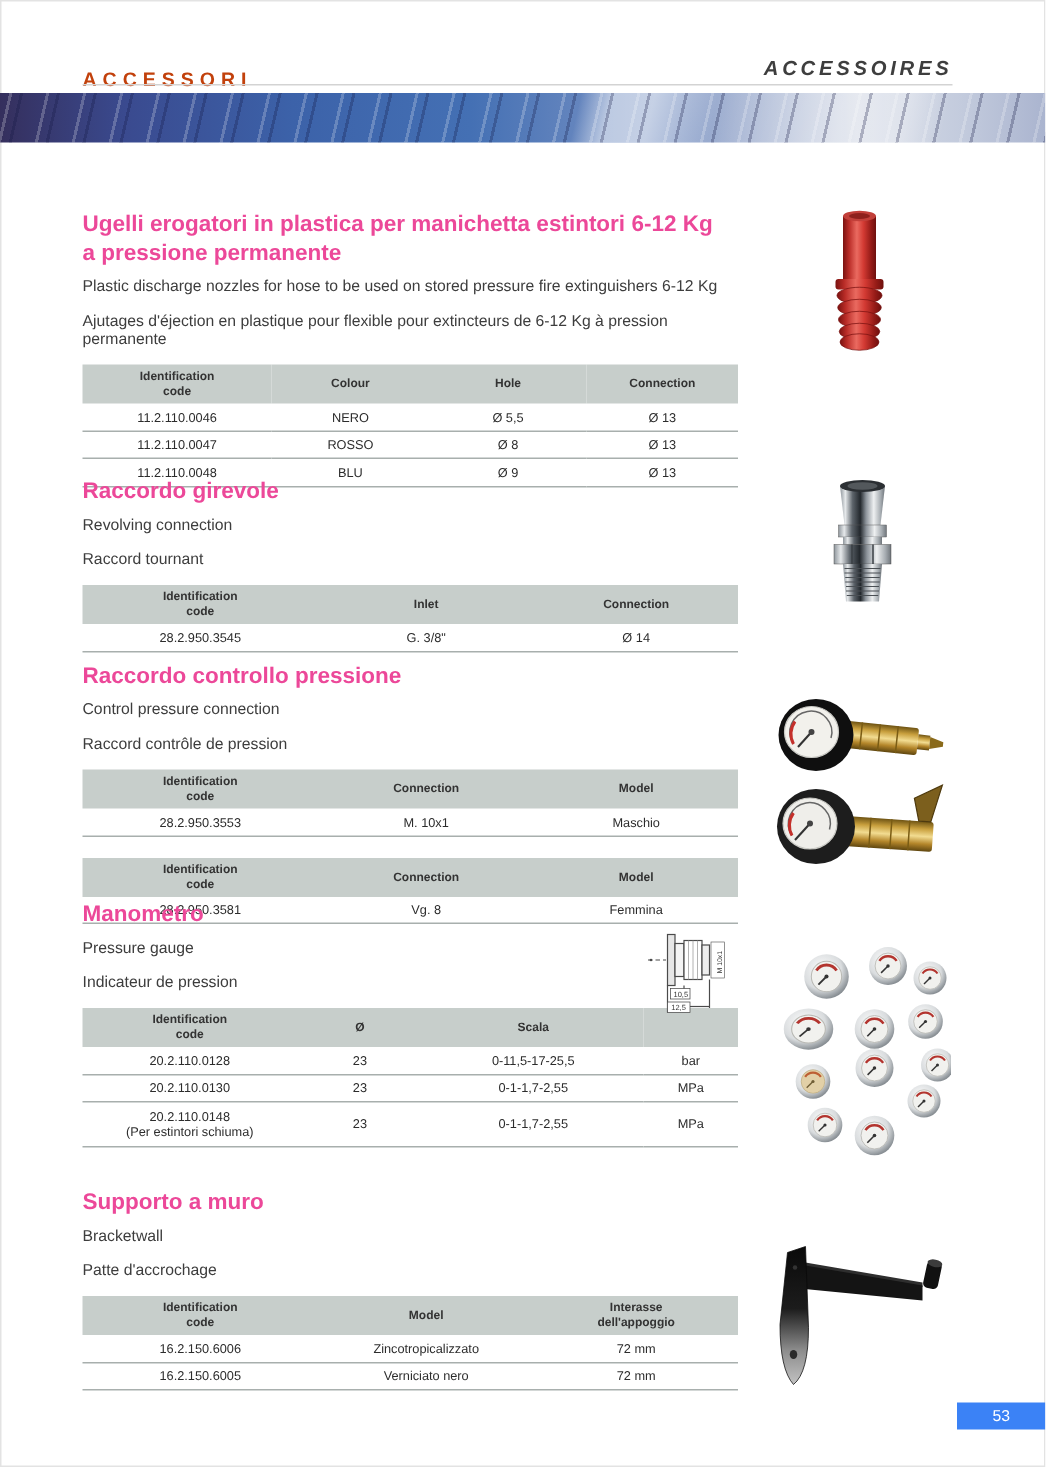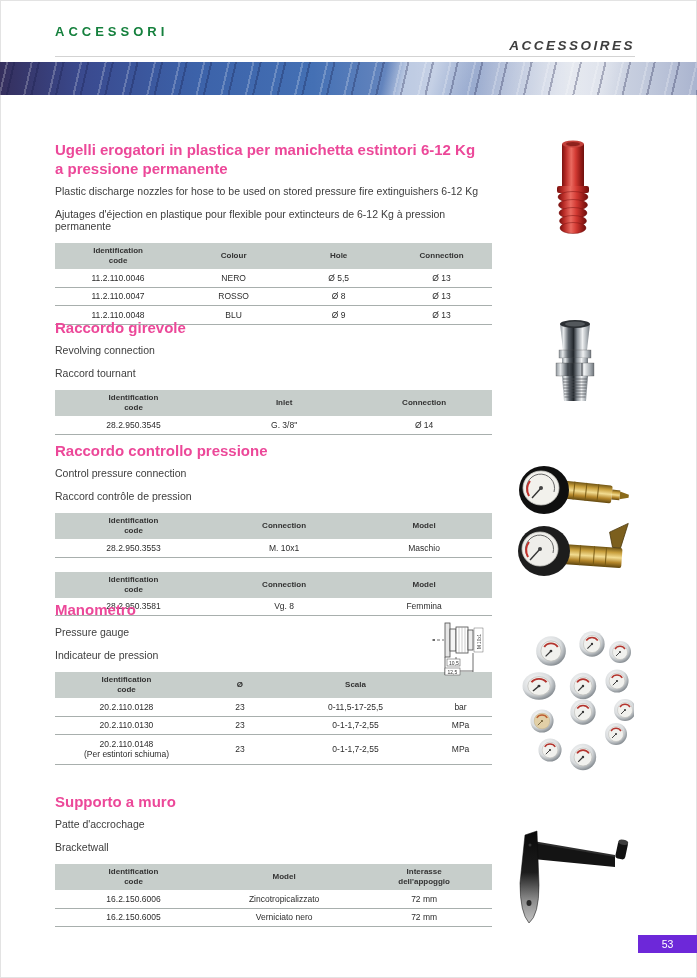--- a/index.html
+++ b/index.html
@@ -1,20 +1,20 @@
 <!DOCTYPE html>
 <html><head>
 <meta charset="utf-8">
 <style>
   html,body{margin:0;padding:0;background:#fff;}
   .page{position:relative;width:697px;height:978px;background:#ffffff;overflow:hidden;
         font-family:"Liberation Sans", sans-serif;box-shadow:inset 0 0 0 1px #e3e3e3;}
   
-  .hdr-left{position:absolute;left:55px;top:24px;font-size:13px;font-weight:600;
-            letter-spacing:4px;color:#15803d;}
+  .hdr-left{position:absolute;left:55px;top:45px;font-size:13px;font-weight:600;
+            letter-spacing:4px;color:#c2410c;}
   .hdr-right{position:absolute;right:62px;top:38px;font-size:13.5px;font-weight:600;
              font-style:italic;letter-spacing:2.5px;color:#3e3e3e;}
   .hdr-rule{position:absolute;left:55px;right:62px;top:56px;height:1px;background:#d3d3d3;}
   .banner{position:absolute;left:0;top:62px;width:697px;height:33px;
     background:
       repeating-linear-gradient(103deg, rgba(255,255,255,0) 0 6px, rgba(255,255,255,.22) 6px 8px,
         rgba(255,255,255,0) 8px 13px, rgba(18,22,66,.28) 13px 15px, rgba(255,255,255,0) 15px 24px),
       linear-gradient(103deg, rgba(255,255,255,0) 55%, rgba(255,255,255,.55) 58%, rgba(255,255,255,.55) 62%,
         rgba(255,255,255,0) 68%, rgba(255,255,255,.35) 80%, rgba(255,255,255,.35) 86%, rgba(255,255,255,0) 90%),
       linear-gradient(90deg,#352f5d 0%,#3a4a8f 12%,#3c62a9 28%,#4470b4 45%,#6c8ac0 58%,
@@ -35,21 +35,21 @@
   .c4b th:nth-child(1){width:33%}.c4b th:nth-child(2){width:19%}.c4b th:nth-child(3){width:34%}.c4b th:nth-child(4){width:14%}
   
   .img{position:absolute;}
   #img-nozzle{left:549px;top:137px;width:48px;height:100px;}
   #img-connector{left:549px;top:316px;width:52px;height:88px;}
   #img-gaugeconn{left:508px;top:446px;width:135px;height:148px;}
   #img-cluster{left:509px;top:626px;width:125px;height:158px;}
   #img-bracket{left:503px;top:823px;width:140px;height:105px;}
   #tech-drawing{left:430px;top:616px;width:66px;height:66px;}
   
-  .pagebox{position:absolute;left:638px;top:935px;width:59px;height:18px;background:#6d28d9;
+  .pagebox{position:absolute;left:638px;top:935px;width:59px;height:18px;background:#3b82f6;
            color:#fff;font-size:10.5px;display:flex;align-items:center;justify-content:center;}
 </style>
 </head>
 <body>
 
 <div class="page">
 
   <div class="hdr-left">ACCESSORI</div>
   <div class="hdr-right">ACCESSOIRES</div>
   <div class="hdr-rule"></div>
@@ -189,22 +189,22 @@
             <td>23</td>
             <td>0-1-1,7-2,55</td>
             <td>MPa</td>
           </tr>
         </tbody>
       </table>
   </section>
 
   <section class="sec s5">
     <h2>Supporto a muro</h2>
+    <p class="sub">Bracketwall</p>
     <p class="sub">Patte d'accrochage</p>
-    <p class="sub">Bracketwall</p>
     <table class="tbl c3">
         <thead>
           <tr>
             <th>Identification
 code</th>
             <th>Model</th>
             <th>Interasse
 dell'appoggio</th>
           </tr>
         </thead>

